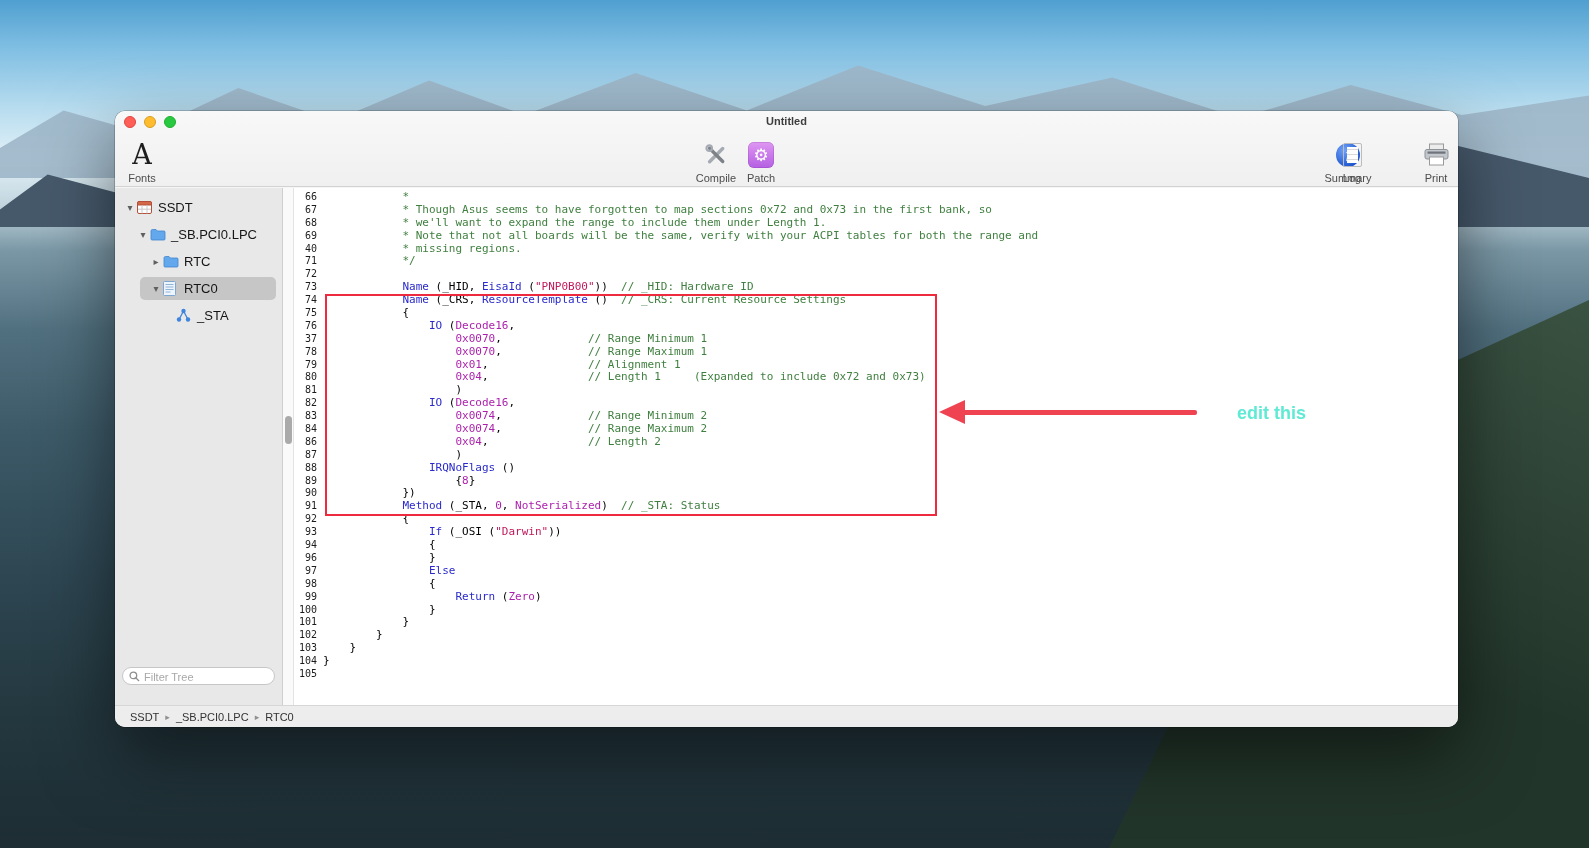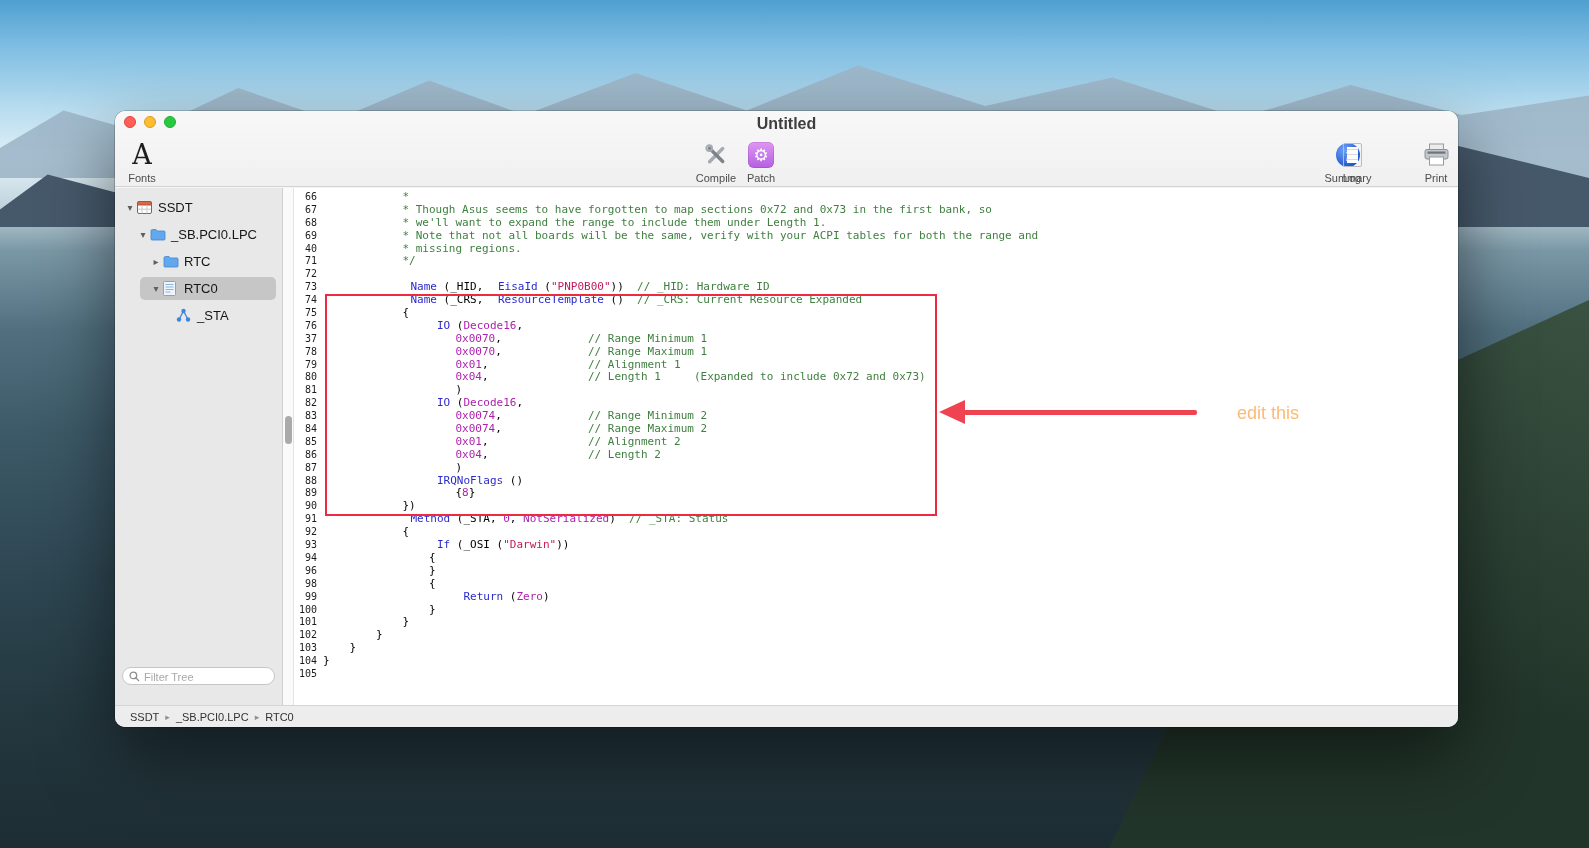--- a/index.html
+++ b/index.html
@@ -26,21 +26,21 @@
     border-radius:10px; background:#f6f6f6; overflow:hidden;
     box-shadow:0 28px 70px rgba(0,0,0,.5), 0 0 0 .5px rgba(0,0,0,.35);}
   .header { position:absolute; top:0; left:0; right:0; height:76px;
     background:linear-gradient(#f8f8f8,#f0f0f0); border-bottom:1px solid #d2d2d2;}
   .traffic { position:absolute; top:5px; left:9px; display:flex; gap:8px;}
   .tl { width:12px; height:12px; border-radius:50%;}
   .tl.red   { background:#ff5f57; border:.5px solid #e0443e;}
   .tl.yellow{ background:#febc2e; border:.5px solid #d89e24;}
   .tl.green { background:#28c840; border:.5px solid #1faf30;}
   .win-title { position:absolute; top:4px; left:0; right:0; text-align:center;
-    font-size:16px; font-weight:600; color:#3e3e3e;}
+    font-size:11px; font-weight:600; color:#3e3e3e;}
   .tool { position:absolute; top:28px; width:80px; transform:translateX(-50%);
     text-align:center; cursor:default;}
   .tool-icon { height:32px; display:flex; align-items:center; justify-content:center;}
   .tool-label { font-size:11px; color:#4c4c4c; margin-top:1px;}
   .fonts-a { font-family:"DejaVu Serif",serif; font-size:27px; color:#1d1d1d; line-height:30px;}
   .patch-box { width:26px; height:26px; border-radius:6px;
     background:linear-gradient(#df97f2,#b45fe2); display:flex; align-items:center;
     justify-content:center; box-shadow:inset 0 0 0 .5px rgba(120,40,160,.4);}
   .patch-box .gear { color:#fff; font-size:17px; line-height:26px; font-family:"DejaVu Sans",sans-serif;}
   .summary-circle { width:24px; height:24px; border-radius:50%;
@@ -73,40 +73,40 @@
   .splitter { width:11px; background:#fafafa; border-right:1px solid #e3e3e3; position:relative; flex:none;}
   .scroll-thumb { position:absolute; top:228px; left:2px; width:7px; height:28px;
     border-radius:4px; background:#aaaaaa;}
 
   .editor { flex:1; background:#ffffff; overflow:hidden; padding-top:3px; position:relative;}
   .code-row { display:flex; height:12.9px; line-height:12.9px;
     font-family:"DejaVu Sans Mono",monospace; font-size:11px;}
   .ln { width:29px; flex:none; text-align:right; padding-right:6px; color:#1c1c1c; font-size:10px;}
   .lc { white-space:pre;}
   .tk-p { color:#000000;}
-  .tk-k { color:#2a2acc;margin-left:8px;}
+  .tk-k { color:#2a2acc;}
   .tk-n { color:#ac1fac;}
   .tk-s { color:#c2185b;}
   .tk-c { color:#3f7f3f;}
 
   .statusbar { position:absolute; bottom:0; left:0; right:0; height:22px; background:#ededed;
     border-top:1px solid #d6d6d6; display:flex; align-items:center; padding-left:15px;
     font-size:11px; color:#333;}
   .crumb-sep { margin:0 6px; color:#8f8f8f; font-size:9px;}
 
   
   .anno-rect { position:absolute; left:325px; top:294px; width:612px; height:222px;
     border:2px solid #ee2b3e; z-index:60; pointer-events:none;}
   .anno-line { position:absolute; left:963px; top:410px; width:234px; height:5px;
     background:#ef4352; border-radius:2px; z-index:60; pointer-events:none;}
   .anno-head { position:absolute; left:939px; top:400px; width:0; height:0;
     border-top:12px solid transparent; border-bottom:12px solid transparent;
     border-right:26px solid #ef4352; z-index:60; pointer-events:none;}
-  .anno-text { position:absolute; left:1237px; top:403px; font-size:18px; font-weight:400;
-    color:#fdba74; z-index:60; pointer-events:none;}
+  .anno-text { position:absolute; left:1237px; top:403px; font-size:18px; font-weight:700;
+    color:#5eead4; z-index:60; pointer-events:none;}
 </style>
 </head>
 <body>
 
 <div class="screen">
 
   <div class="wall-base"></div>
   <div class="ridge-far"></div>
   <div class="ridge-near"></div>
   <div class="ridge-snow"></div>
@@ -280,21 +280,21 @@
             <div class="code-row">
               <span class="ln">72</span>
               <span class="lc"></span>
             </div>
             <div class="code-row">
               <span class="ln">73</span>
               <span class="lc"><span class="tk-p">            </span><span class="tk-k">Name</span><span class="tk-p"> (_HID, </span><span class="tk-k">EisaId</span><span class="tk-p"> (</span><span class="tk-s">"PNP0B00"</span><span class="tk-p">))  </span><span class="tk-c">// _HID: Hardware ID</span></span>
             </div>
             <div class="code-row">
               <span class="ln">74</span>
-              <span class="lc"><span class="tk-p">            </span><span class="tk-k">Name</span><span class="tk-p"> (_CRS, </span><span class="tk-k">ResourceTemplate</span><span class="tk-p"> ()  </span><span class="tk-c">// _CRS: Current Resource Expanded</span></span>
+              <span class="lc"><span class="tk-p">            </span><span class="tk-k">Name</span><span class="tk-p"> (_CRS, </span><span class="tk-k">ResourceTemplate</span><span class="tk-p"> ()  </span><span class="tk-c">// _CRS: Current Resource Settings</span></span>
             </div>
             <div class="code-row">
               <span class="ln">75</span>
               <span class="lc"><span class="tk-p">            {</span></span>
             </div>
             <div class="code-row">
               <span class="ln">76</span>
               <span class="lc"><span class="tk-p">                </span><span class="tk-k">IO</span><span class="tk-p"> (</span><span class="tk-n">Decode16</span><span class="tk-p">,</span></span>
             </div>
             <div class="code-row">
@@ -323,24 +323,20 @@
             </div>
             <div class="code-row">
               <span class="ln">83</span>
               <span class="lc"><span class="tk-p">                    </span><span class="tk-n">0x0074</span><span class="tk-p">,             </span><span class="tk-c">// Range Minimum 2</span></span>
             </div>
             <div class="code-row">
               <span class="ln">84</span>
               <span class="lc"><span class="tk-p">                    </span><span class="tk-n">0x0074</span><span class="tk-p">,             </span><span class="tk-c">// Range Maximum 2</span></span>
             </div>
             <div class="code-row">
-              <span class="ln">85</span>
-              <span class="lc"><span class="tk-p">                    </span><span class="tk-n">0x01</span><span class="tk-p">,               </span><span class="tk-c">// Alignment 2</span></span>
-            </div>
-            <div class="code-row">
               <span class="ln">86</span>
               <span class="lc"><span class="tk-p">                    </span><span class="tk-n">0x04</span><span class="tk-p">,               </span><span class="tk-c">// Length 2</span></span>
             </div>
             <div class="code-row">
               <span class="ln">87</span>
               <span class="lc"><span class="tk-p">                    )</span></span>
             </div>
             <div class="code-row">
               <span class="ln">88</span>
               <span class="lc"><span class="tk-p">                </span><span class="tk-k">IRQNoFlags</span><span class="tk-p"> ()</span></span>
@@ -365,20 +361,24 @@
               <span class="ln">93</span>
               <span class="lc"><span class="tk-p">                </span><span class="tk-k">If</span><span class="tk-p"> (_OSI (</span><span class="tk-s">"Darwin"</span><span class="tk-p">))</span></span>
             </div>
             <div class="code-row">
               <span class="ln">94</span>
               <span class="lc"><span class="tk-p">                {</span></span>
             </div>
             <div class="code-row">
               <span class="ln">96</span>
               <span class="lc"><span class="tk-p">                }</span></span>
+            </div>
+            <div class="code-row">
+              <span class="ln">97</span>
+              <span class="lc"><span class="tk-p">                </span><span class="tk-k">Else</span></span>
             </div>
             <div class="code-row">
               <span class="ln">98</span>
               <span class="lc"><span class="tk-p">                {</span></span>
             </div>
             <div class="code-row">
               <span class="ln">99</span>
               <span class="lc"><span class="tk-p">                    </span><span class="tk-k">Return</span><span class="tk-p"> (</span><span class="tk-n">Zero</span><span class="tk-p">)</span></span>
             </div>
             <div class="code-row">

